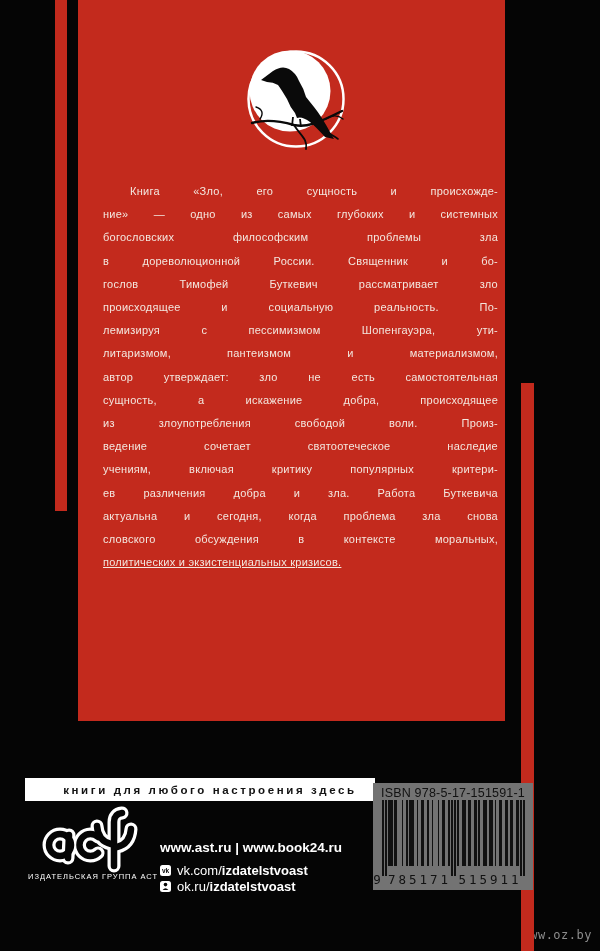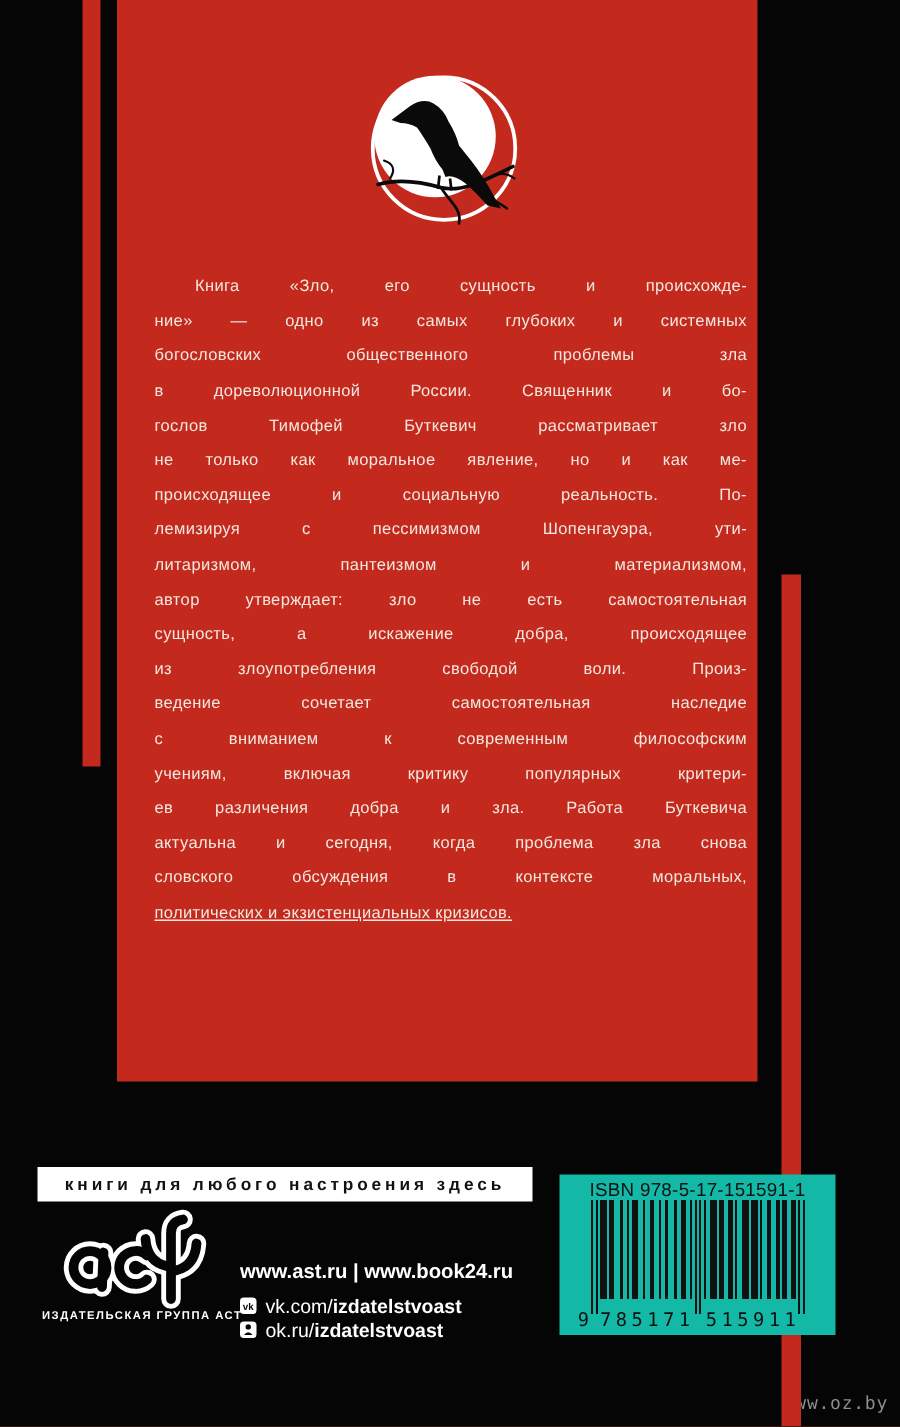--- a/index.html
+++ b/index.html
@@ -18,35 +18,35 @@
     position:absolute;left:103px;top:180px;width:395px;
     color:#f3e7df;font-size:11px;line-height:23.2px;letter-spacing:.25px;
   }
   .blurb .line{text-align:justify;text-align-last:justify;white-space:nowrap;}
   .blurb .line.first{text-indent:27px;}
   .blurb .line.last{text-align-last:left;text-decoration:underline;}
   
   .mood-strip{
     position:absolute;left:25px;top:778px;width:330px;height:23px;background:#ffffff;
     color:#121212;font-weight:bold;font-size:11.5px;letter-spacing:2.6px;
-    display:flex;align-items:center;justify-content:center;white-space:nowrap;
+    display:flex;align-items:center;justify-content:center;white-space:nowrap;padding-left:20px;
   }
   .ast-logo{position:absolute;left:28px;top:800px;width:130px;height:72px;overflow:visible;}
   .ast-caption{
     position:absolute;left:28px;top:872px;width:120px;text-align:center;
-    color:#ffffff;font-size:7.5px;font-weight:700;letter-spacing:1px;white-space:nowrap;
+    color:#ffffff;font-size:7.5px;font-weight:400;letter-spacing:1px;white-space:nowrap;
   }
   .links{position:absolute;left:160px;top:840px;color:#ffffff;}
   .links .sites{font-weight:bold;font-size:13.5px;margin-bottom:8px;white-space:nowrap;}
   .links .row{display:flex;align-items:center;gap:6px;font-size:13px;height:15px;margin-bottom:1px;white-space:nowrap;}
   .links .row b{font-weight:bold;}
   .sm-icon{width:11px;height:11px;border-radius:2.5px;background:#ffffff;position:relative;flex:0 0 auto;}
   .sm-icon svg{position:absolute;left:0;top:0;}
   
-  .barcode-box{position:absolute;left:373px;top:783px;width:184px;height:107px;background:#14b8a6;z-index:2;}
+  .barcode-box{position:absolute;left:373px;top:783px;width:160px;height:107px;background:#737373;z-index:2;}
   .isbn-label{color:#111;font-size:12.5px;text-align:center;padding-top:3px;letter-spacing:.2px;white-space:nowrap;}
   .barcode-svg{display:block;margin:0 auto;}
   
   .watermark{
     position:absolute;right:8px;bottom:9px;color:#8d8d8d;
     font-family:"DejaVu Sans Mono",monospace;font-size:12px;letter-spacing:.5px;
   }
 </style>
 </head>
 <body>
@@ -69,32 +69,30 @@
     </g>
     <g>
       <path fill="#0a0a0a" d="M15,31 L27,22 Q36,16 43,20 Q50,24 53,32 Q58,40 60,48 L68,58 Q76,68 84,83 L88,90 L79,88 Q70,78 64,73 Q56,67 51,69 L49,64 Q44,58 41,50 Q35,40 32,36 Q27,33 21,33 Z"></path>
       <path stroke="#0a0a0a" stroke-width="1.8" fill="none" d="M47,68 L46,77 M54,70 L55,78"></path>
     </g>
   </svg>
 
   <div class="blurb">
       <div class="line first">Книга «Зло, его сущность и происхожде-</div>
       <div class="line">ние» — одно из самых глубоких и системных</div>
-      <div class="line">богословских общественного проблемы зла</div>
+      <div class="line">богословских философским проблемы зла</div>
       <div class="line">в дореволюционной России. Священник и бо-</div>
       <div class="line">гослов Тимофей Буткевич рассматривает зло</div>
-      <div class="line">не только как моральное явление, но и как ме-</div>
       <div class="line">происходящее и социальную реальность. По-</div>
       <div class="line">лемизируя с пессимизмом Шопенгауэра, ути-</div>
       <div class="line">литаризмом, пантеизмом и материализмом,</div>
       <div class="line">автор утверждает: зло не есть самостоятельная</div>
       <div class="line">сущность, а искажение добра, происходящее</div>
       <div class="line">из злоупотребления свободой воли. Произ-</div>
-      <div class="line">ведение сочетает самостоятельная наследие</div>
-      <div class="line">с вниманием к современным философским</div>
+      <div class="line">ведение сочетает святоотеческое наследие</div>
       <div class="line">учениям, включая критику популярных критери-</div>
       <div class="line">ев различения добра и зла. Работа Буткевича</div>
       <div class="line">актуальна и сегодня, когда проблема зла снова</div>
       <div class="line">словского обсуждения в контексте моральных,</div>
       <div class="line last">политических и экзистенциальных кризисов.</div>
     </div>
 
   <div class="mood-strip">
     <span>книги для любого настроения здесь</span>
   </div>

